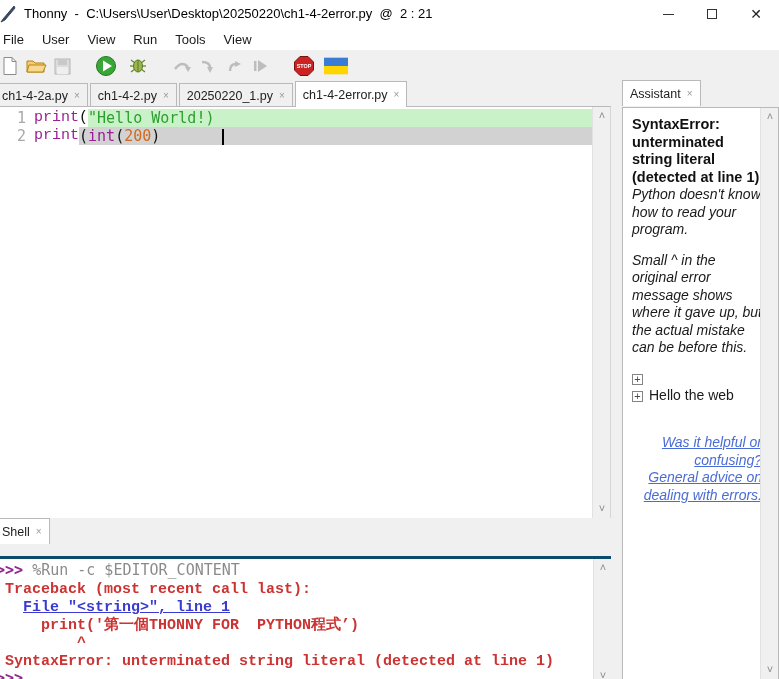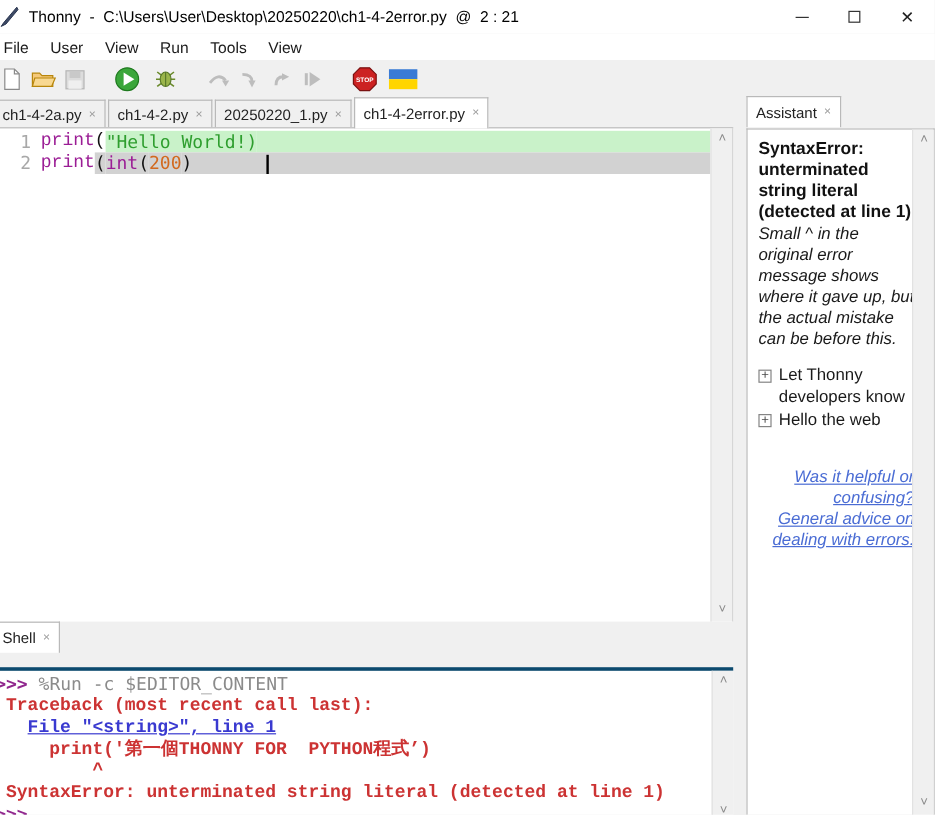--- a/index.html
+++ b/index.html
@@ -243,24 +243,24 @@
 
 <div class="tabstrip assistant-tabstrip" id="assistant-tabbar">
     <div class="tab active">
       <span class="tab-label">Assistant</span>
       <span class="tab-close">×</span>
     </div>
   </div>
 <div class="assistant-panel">
   <div class="assistant-content" id="assistant-content">
       <div class="as-heading">SyntaxError: unterminated string literal (detected at line 1)</div>
+      <div class="as-italic first" style="margin-top: 0px;">Python doesn't know how to read your program.</div>
       <div class="as-italic">Small ^ in the original error message shows where it gave up, but the actual mistake can be before this.</div>
       <div class="as-expander">
         <span class="expand-icon">+</span>
-        <span>Let Thonny developers know</span>
       </div>
       <div class="as-expander">
         <span class="expand-icon">+</span>
         <span>Hello the web</span>
       </div>
       <div class="as-links">
         <a href="#">Was it helpful or confusing?</a>
         <a href="#">General advice on dealing with errors.</a>
       </div>
     </div>

